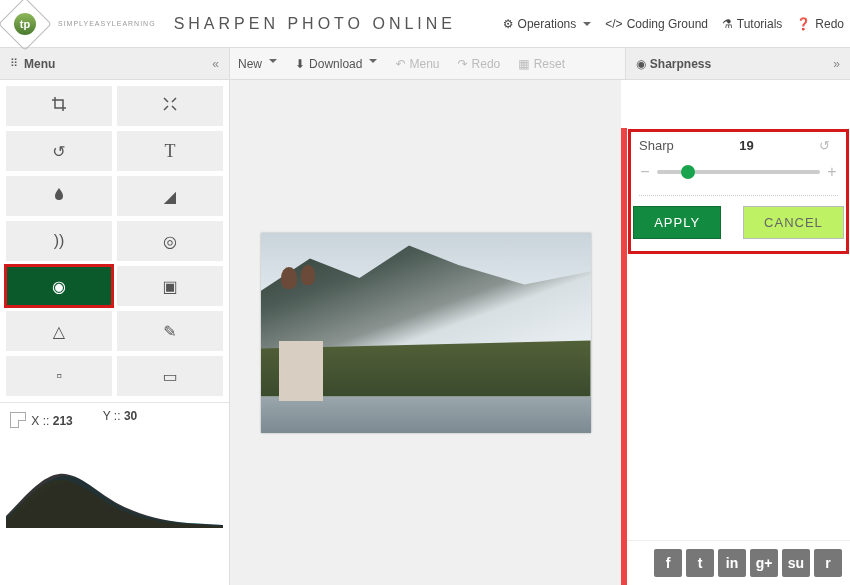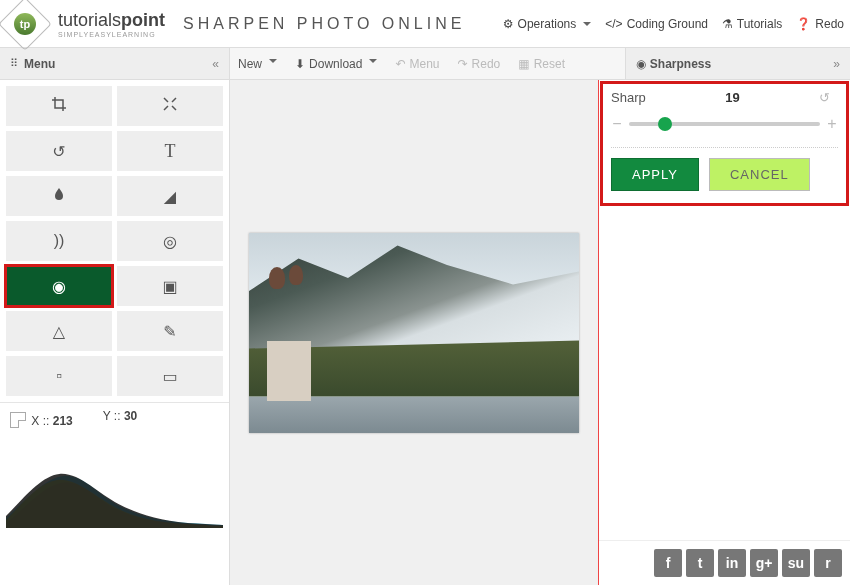--- a/index.html
+++ b/index.html
@@ -48,49 +48,48 @@
 .canvas { flex: 1; background: #f0f0f0; display: flex; align-items: center; justify-content: center; }
 .photo { width: 330px; height: 200px; background: #6b7a6f; position: relative; overflow: hidden; box-shadow: 0 0 2px rgba(0,0,0,.3); }
 .sky { position:absolute; inset:0; background: linear-gradient(#c9d4da 0%, #e5edf2 40%, #dfe8ee 55%); }
 .mountain { position:absolute; left:0; right:0; top:0; height:65%; background: linear-gradient(160deg,#2f3a35 0%, #4b5a54 30%, #8a9390 55%, #d8dfe2 65%, #eef3f6 100%); clip-path: polygon(0 45%, 15% 20%, 30% 35%, 45% 10%, 60% 25%, 80% 40%, 100% 30%, 100% 100%, 0 100%); }
 .trees { position:absolute; left:0; right:0; bottom:18%; height:40%; background: linear-gradient(#5d6a3d,#3a4a2d); clip-path: polygon(0 40%, 100% 30%, 100% 100%, 0 100%); }
 .water { position:absolute; left:0; right:0; bottom:0; height:18%; background: linear-gradient(#9aa6ac,#7c8a91); }
 .church { position:absolute; left:18px; bottom:16%; width:44px; height:60px; background:#d8cfc2; }
 .dome1 { position:absolute; left:20px; bottom:72%; width:16px; height:22px; background:#6b4a3a; border-radius:50% 50% 40% 40%; }
 .dome2 { position:absolute; left:40px; bottom:74%; width:14px; height:20px; background:#6b4a3a; border-radius:50% 50% 40% 40%; }
 
-.rightpanel { width: 252px; border-left: 1px solid #ef4444; background: #fff; padding: 0; display:flex; flex-direction:column; }
+.rightpanel { width: 229px; border-left: 6px solid #ef4444; background: #fff; padding: 0; display:flex; flex-direction:column;margin-top:48px; }
 .panel-box { margin: 4px; padding: 6px 8px 12px; outline: 3px solid #d31919; }
 .panel-row1 { display: flex; align-items: center; font-size: 13px; color: #555; }
 .panel-row1 .val { margin-left: auto; font-weight: bold; color: #333; }
 .panel-row1 .reset-icn { margin-left: 6px; margin-right: 6px; color: #bbb; }
 .slider-row { display: flex; align-items: center; gap: 6px; margin-top: 10px; }
 .slider-row .minus, .slider-row .plus { color: #bbb; font-size: 16px; width: 12px; text-align: center; cursor: pointer; }
 .track { flex: 1; height: 4px; background: #ccc; border-radius: 2px; position: relative; }
 .thumb { position: absolute; top: 50%; width: 14px; height: 14px; background: #17a44d; border-radius: 50%; transform: translate(-50%, -50%); }
 .dots-sep { border-top: 1px dotted #ccc; margin: 14px 0 10px; }
-.btn-row { display: flex; gap: 10px; }
+.btn-row { display: flex; gap: 22px; justify-content: center; }
 .btn { padding: 8px 20px; font-size: 13px; letter-spacing: 1px; border: 1px solid #bbb; cursor: pointer; }
 .btn.apply { background: #128a3f; color: #fff; border-color: #0e6e32; }
 .btn.cancel { background: #bef264; color: #666; }
 
 .social { margin-top: auto; padding: 8px; display: flex; gap: 4px; justify-content: flex-end; border-top:1px solid #eee; }
 .social .s { width: 28px; height: 28px; background: #777; color: #fff; display: flex; align-items: center; justify-content: center; font-size: 14px; font-weight: bold; border-radius: 2px; }
 svg.icon { width: 16px; height: 16px; }
 </style>
 </head>
 <body>
 
 <div class="header">
   <div class="logo-wrap">
     <div class="logo-mark">
         <div class="logo-mark-inner">tp</div>
       </div>
     <div class="logo-txt">
-      <div class="big"><span>tutorials</span><b>point</b></div>
       <div class="small">SIMPLYEASYLEARNING</div>
     </div>
   </div>
   <div class="page-title">SHARPEN PHOTO ONLINE</div>
   <div class="header-right">
     <div class="hr-item caret">
       <span>⚙</span>
       <span>Operations</span>
     </div>
     <div class="hr-item">

